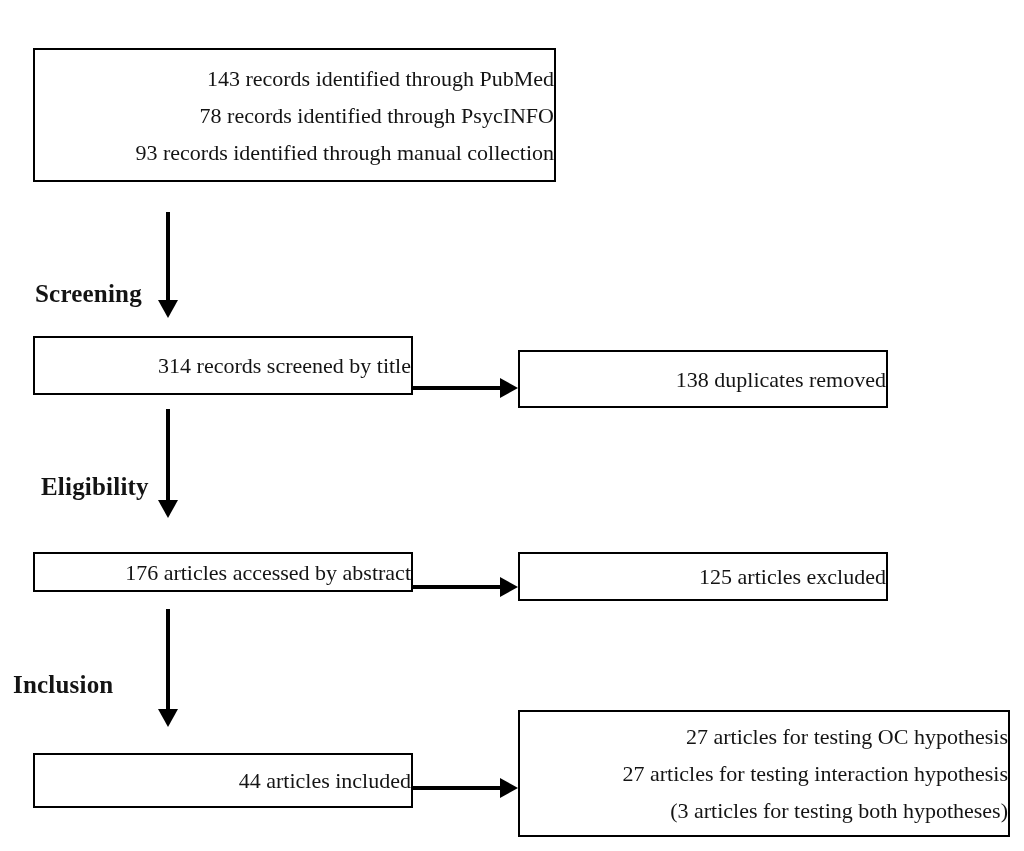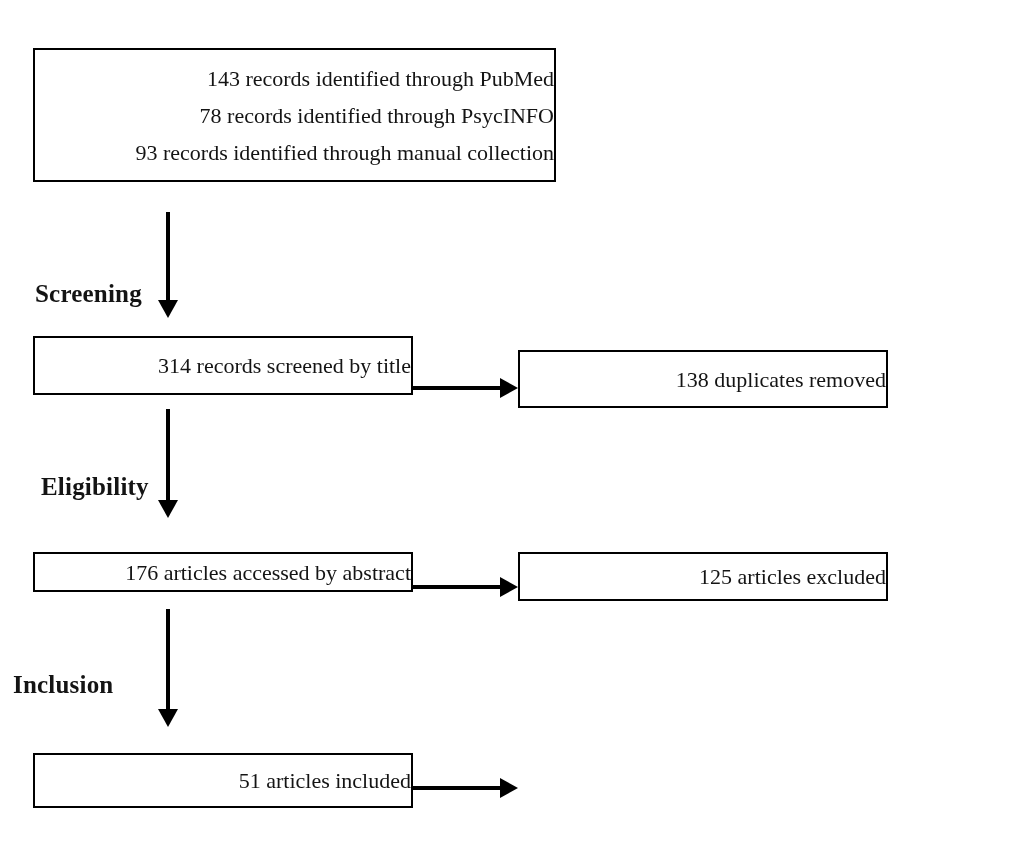--- a/index.html
+++ b/index.html
@@ -84,23 +84,28 @@
 
   <div class="fbox" id="box-abstract">
     <div class="bline">176 articles accessed by abstract</div>
   </div>
 
   <div class="fbox" id="box-excluded">
     <div class="bline">125 articles excluded</div>
   </div>
 
   <div class="fbox" id="box-included">
-    <div class="bline">51 articles included</div>
+    <div class="bline">44 articles included</div>
   </div>
 
+  <div class="fbox" id="box-hypotheses">
+    <div class="bline">27 articles for testing OC hypothesis</div>
+    <div class="bline">27 articles for testing interaction hypothesis</div>
+    <div class="bline">(3 articles for testing both hypotheses)</div>
+  </div>
 
   <div class="varrow" id="v1"></div>
   <div class="varrow" id="v2"></div>
   <div class="varrow" id="v3"></div>
 
   <div class="harrow" id="h1"></div>
   <div class="harrow" id="h2"></div>
   <div class="harrow" id="h3"></div>
 
 </div>

